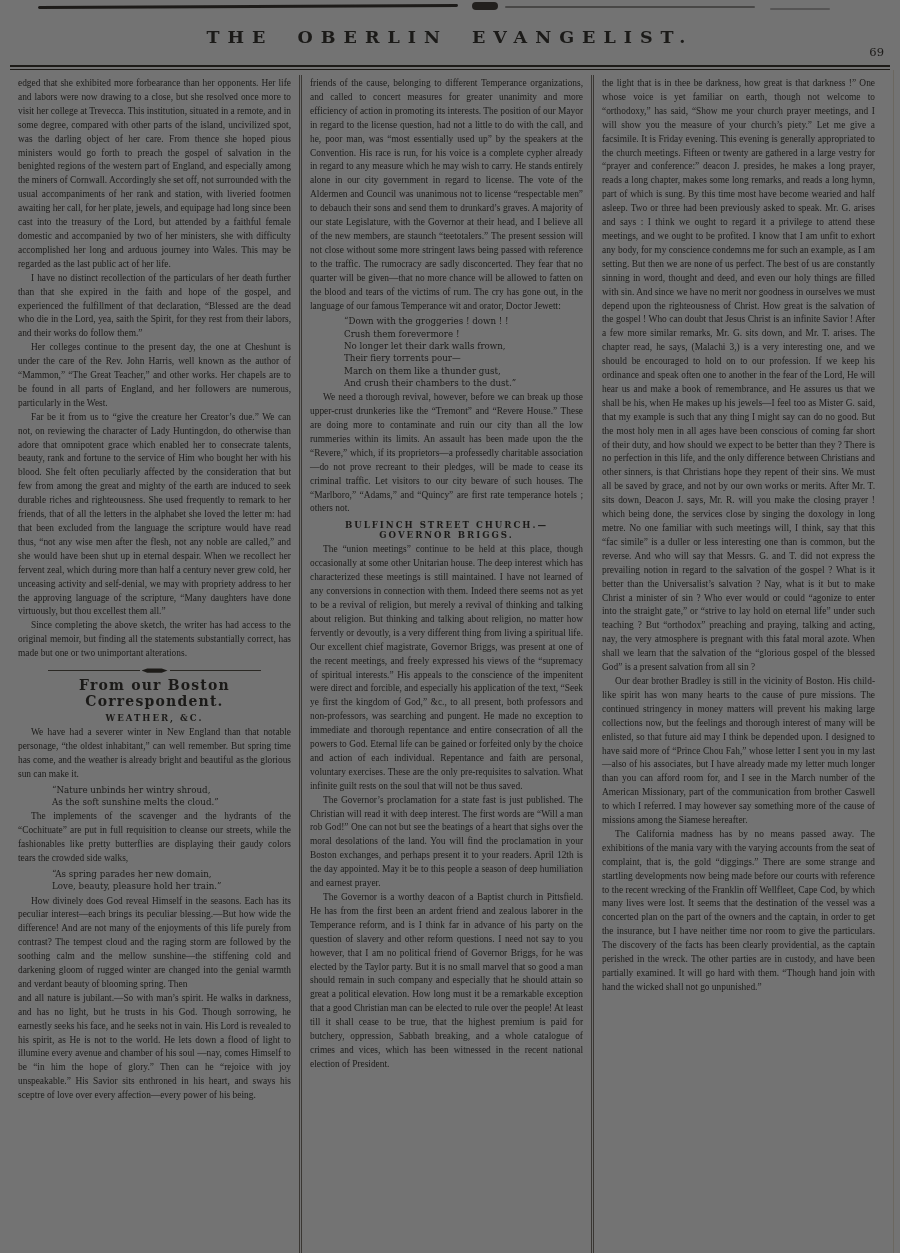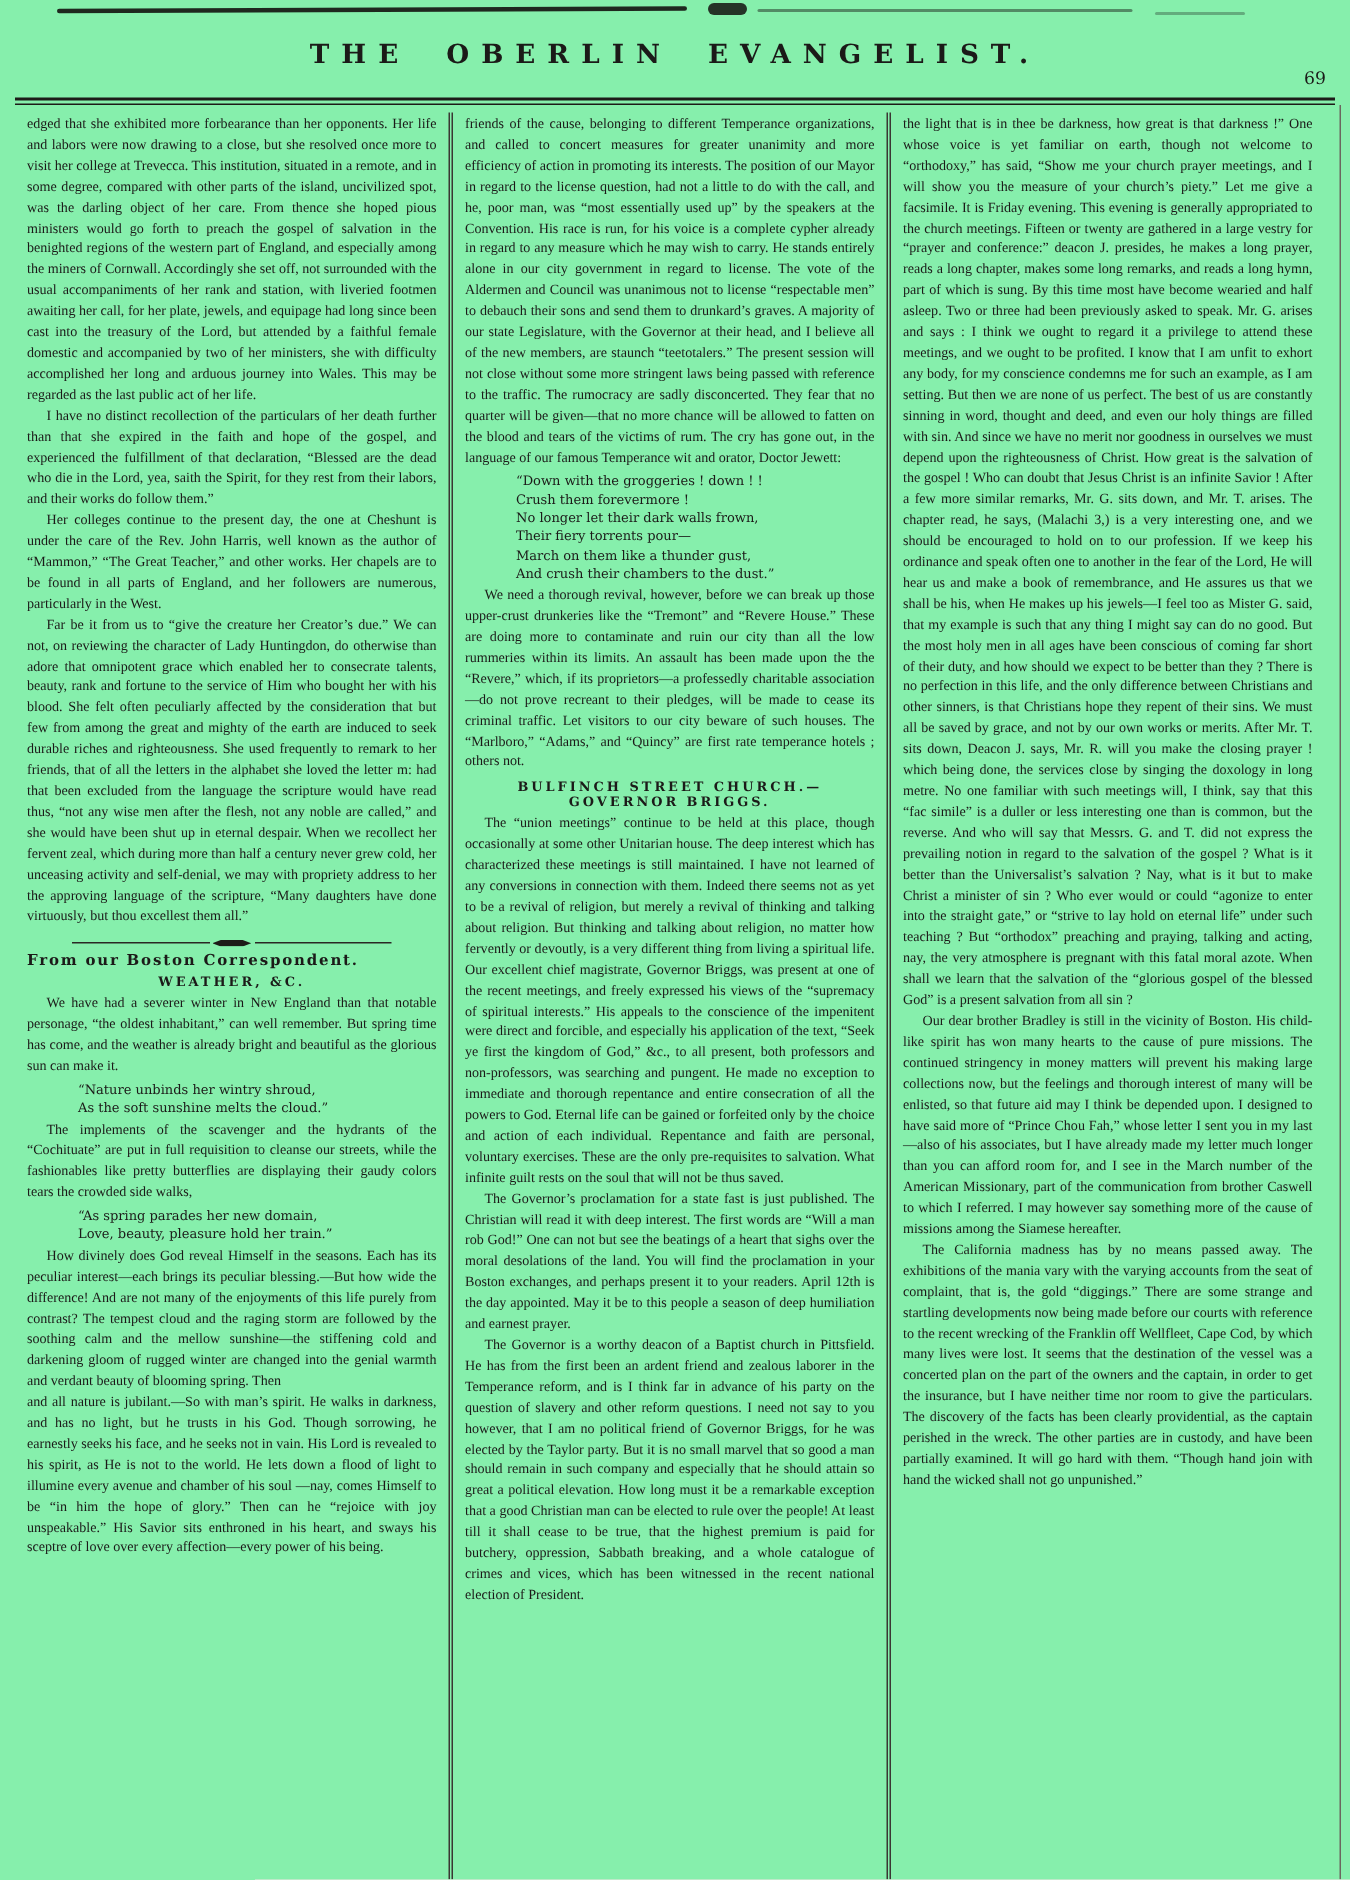--- a/index.html
+++ b/index.html
@@ -1,18 +1,18 @@
 <!DOCTYPE html>
 <html><head>
 <meta charset="utf-8">
 <style>
   html,body { margin:0; padding:0; background:#e9e7e1; }
   .page {
     position:relative; width:900px; height:1253px; margin:0 auto;
-    background:#86efac; color:#1b1a18; overflow:hidden;
+    background:#737373; color:#1b1a18; overflow:hidden;
     font-family:"DejaVu Serif","Liberation Serif",serif;
   }
   .artifact { position:absolute; background:#14120f; border-radius:2px; }
   .a1 { top:5px; left:38px;  width:420px; height:3px; transform:rotate(-0.25deg); opacity:.9; }
   .a2 { top:2px; left:472px; width:26px;  height:8px; border-radius:4px; opacity:.85; }
   .a3 { top:6px; left:505px; width:250px; height:2px; opacity:.45; }
   .a4 { top:8px; left:770px; width:60px;  height:1.5px; opacity:.3; }
 
   .masthead { position:relative; height:62px; }
   .title {
@@ -33,21 +33,21 @@
   .para {
     margin:0; text-indent:13px; text-align:justify;
     font-size:9.4px; line-height:13.9px;font-family:Liberation Serif, serif;
   }
   .para.noindent { text-indent:0; }
 
   .verse { margin:2px 6px 2px 34px; font-size:8.7px; line-height:12.3px; }
   .verse-line { padding-left:12px; text-indent:-12px; }
 
   .heading {
-    font-weight:bold; font-size:10px;
+    text-align:center; font-weight:bold; font-size:14px;
     letter-spacing:1.2px; margin:3px 0 2px 0;
   }
   .subheading {
     text-align:center; font-size:8.6px; font-weight:700;
     letter-spacing:2px; margin:4px 0 3px 0;
   }
   .divider { display:flex; align-items:center; justify-content:center; margin:7px 30px 4px 30px; }
   .dl { flex:1; height:1px; background:#2a2824; max-width:120px; }
   .dd {
     width:26px; height:5px; background:#1d1b18; margin:0 2px;
@@ -68,20 +68,21 @@
     <div class="pagenum">69</div>
   </div>
   <div class="double-rule"></div>
 
   <div class="columns">
     <div class="col">
         <p class="para noindent">edged that she exhibited more forbearance than her opponents.  Her life and labors were now drawing to a close, but she resolved once more to visit her college at Trevecca.  This institution, situated in a remote, and in some degree, compared with other parts of the island, uncivilized spot, was the darling object of her care.  From thence she hoped pious ministers would go forth to preach the gospel of salvation in the benighted regions of the western part of England, and especially among the miners of Cornwall.  Accordingly she set off, not surrounded with the usual accompaniments of her rank and station, with liveried footmen awaiting her call, for her plate, jewels, and equipage had long since been cast into the treasury of the Lord, but attended by a faithful female domestic and accompanied by two of her ministers, she with difficulty accomplished her long and arduous journey into Wales.  This may be regarded as the last public act of her life.</p>
         <p class="para">I have no distinct recollection of the particulars of her death further than that she expired in the faith and hope of the gospel, and experienced the fulfillment of that declaration, “Blessed are the dead who die in the Lord, yea, saith the Spirit, for they rest from their labors, and their works do follow them.”</p>
         <p class="para">Her colleges continue to the present day, the one at Cheshunt is under the care of the Rev. John Harris, well known as the author of “Mammon,” “The Great Teacher,” and other works.  Her chapels are to be found in all parts of England, and her followers are numerous, particularly in the West.</p>
         <p class="para">Far be it from us to “give the creature her Creator’s due.”  We can not, on reviewing the character of Lady Huntingdon, do otherwise than adore that omnipotent grace which enabled her to consecrate talents, beauty, rank and fortune to the service of Him who bought her with his blood.  She felt often peculiarly affected by the consideration that but few from among the great and mighty of the earth are induced to seek durable riches and righteousness.  She used frequently to remark to her friends, that of all the letters in the alphabet she loved the letter m: had that been excluded from the language the scripture would have read thus, “not any wise men after the flesh, not any noble are called,” and she would have been shut up in eternal despair.  When we recollect her fervent zeal, which during more than half a century never grew cold, her unceasing activity and self-denial, we may with propriety address to her the approving language of the scripture, “Many daughters have done virtuously, but thou excellest them all.”</p>
+        <p class="para">Since completing the above sketch, the writer has had access to the original memoir, but finding all the statements substantially correct, has made but one or two unimportant alterations.</p>
         <div class="divider">
           <span class="dl"></span>
           <span class="dd"></span>
           <span class="dl"></span>
         </div>
         <div class="heading">From our Boston Correspondent.</div>
         <div class="subheading">WEATHER, &amp;C.</div>
         <p class="para">We have had a severer winter in New England than that notable personage, “the oldest inhabitant,” can well remember.  But spring time has come, and the weather is already bright and beautiful as the glorious sun can make it.</p>
         <div class="verse">
           <div class="verse-line">“Nature unbinds her wintry shroud,</div>

